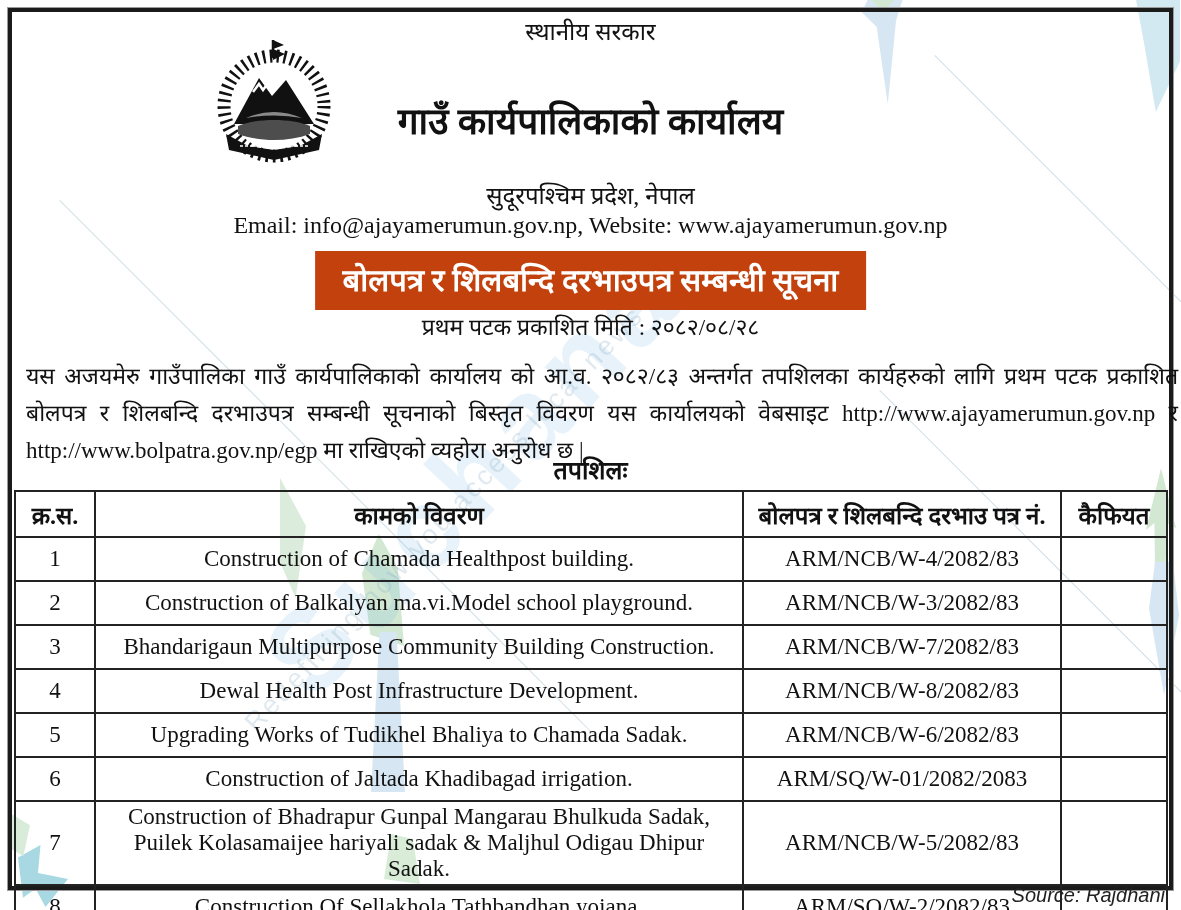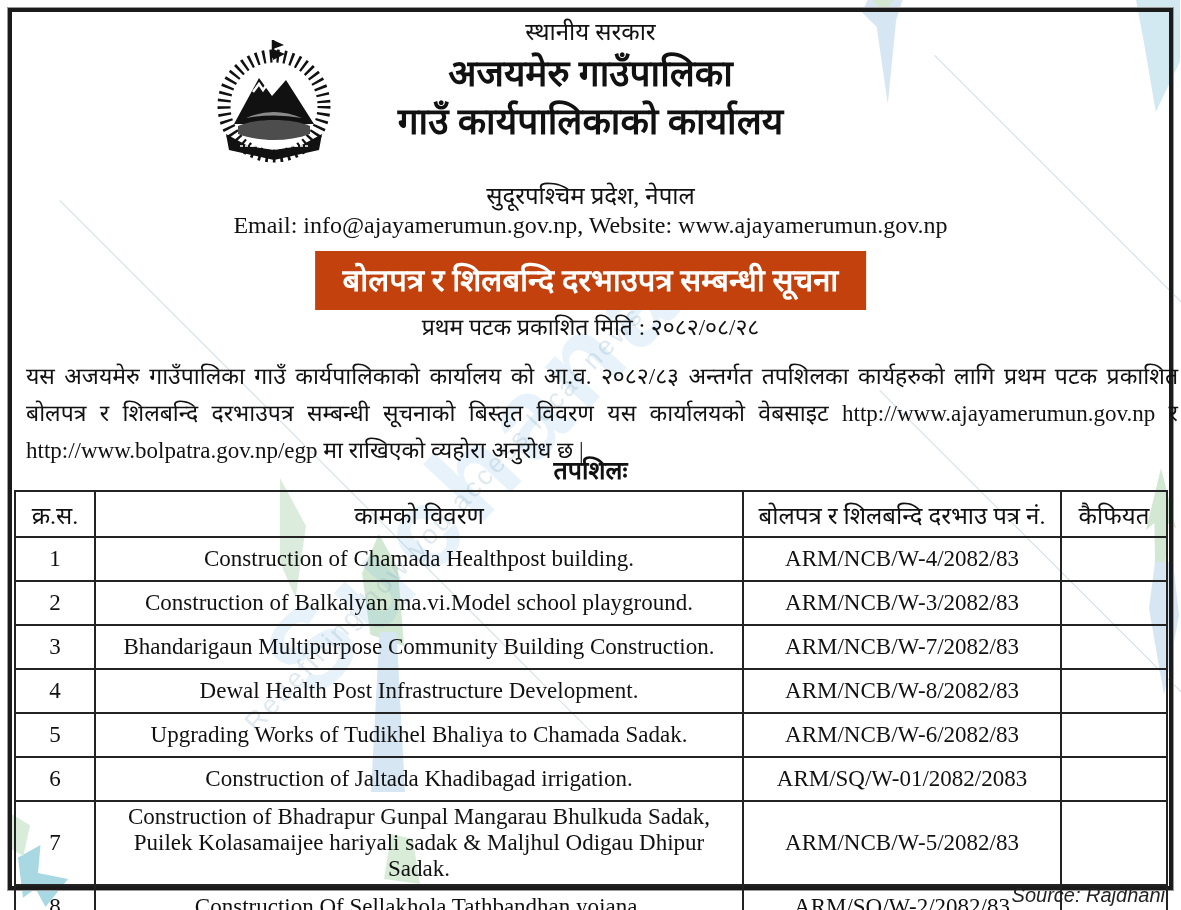--- a/index.html
+++ b/index.html
@@ -29,21 +29,21 @@
   .pubdate{top:310px;font-size:23px;}
 
   .body-par{top:346px;left:14px;width:1152px;font-size:23px;line-height:37px;
             text-align:justify;margin:12px;}
   .details-label{top:452px;font-size:25px;font-weight:bold;}
 
   
   table.tender{position:absolute;top:490px;left:14px;width:1152px;border-collapse:collapse;
                table-layout:fixed;font-size:23px;background:transparent;}
   table.tender th,table.tender td{border:2px solid #232323;padding:2px 8px;}
-  table.tender th{font-weight:normal;height:40px;font-size:24px;}
+  table.tender th{font-weight:bold;height:40px;font-size:24px;}
   table.tender td{height:38px;}
   col.c-sn{width:80px;}col.c-desc{width:648px;}col.c-no{width:318px;}col.c-rem{width:106px;}
   td[data-name="cell-sn"]{text-align:center;}
   td[data-name="cell-description"]{text-align:center;padding-left:12px;}
   td[data-name="cell-tender-no"]{text-align:center;}
 
   .source{position:absolute;right:16px;top:884px;font-family:"Liberation Sans",sans-serif;
           font-style:italic;font-size:20px;color:#222;}
 
   
@@ -117,21 +117,20 @@
       <circle cx="60" cy="70" r="42" fill="#fff"></circle>
       <path d="M20 88 L45 42 L58 60 L72 44 L100 88 Z" fill="#111"></path>
       <path d="M39 56 l6 -8 4 6 5 -7 6 9" stroke="#fff" fill="none" stroke-width="2.5"></path>
       <path d="M24 90 C42 82 78 82 96 90 L96 98 C74 106 46 106 24 98 Z" fill="#4d4d4d"></path>
       <path d="M32 82 q28 -12 56 0 q-28 -5 -56 0 Z" fill="#8a8a8a"></path>
       <path d="M12 98 L34 110 L60 114 L86 110 L108 98 L105 114 L60 124 L15 114 Z" fill="#111"></path>
       <path d="M26 110 h68" stroke="#fff" stroke-width="1.5" stroke-dasharray="3 2"></path>
     </svg>
 
     <div class="abs ctr gov-label" data-name="government-label">स्थानीय सरकार</div>
-    <h1 class="abs ctr muni-name" data-name="municipality-name">अजयमेरु गाउँपालिका</h1>
     <h2 class="abs ctr office-name" data-name="office-name">गाउँ कार्यपालिकाको कार्यालय</h2>
     <div class="abs ctr addr2" data-name="address-line-2">सुदूरपश्चिम प्रदेश, नेपाल</div>
     <div class="abs ctr contact" data-name="contact-line">Email: info@ajayamerumun.gov.np, Website: www.ajayamerumun.gov.np</div>
 
     <div class="abs banner" data-name="notice-title-banner">बोलपत्र र शिलबन्दि दरभाउपत्र सम्बन्धी सूचना</div>
     <div class="abs ctr pubdate" data-name="published-date">प्रथम पटक प्रकाशित मिति : २०८२/०८/२८</div>
 
     <p class="abs body-par" data-name="notice-body-paragraph">यस अजयमेरु गाउँपालिका गाउँ कार्यपालिकाको कार्यालय को आ.व. २०८२/८३ अन्तर्गत तपशिलका कार्यहरुको लागि प्रथम पटक प्रकाशित बोलपत्र र शिलबन्दि दरभाउपत्र सम्बन्धी सूचनाको बिस्तृत विवरण यस कार्यालयको वेबसाइट http://www.ajayamerumun.gov.np र http://www.bolpatra.gov.np/egp मा राखिएको व्यहोरा अनुरोध छ |</p>
     <div class="abs ctr details-label" data-name="details-label">तपशिलः</div>
 

